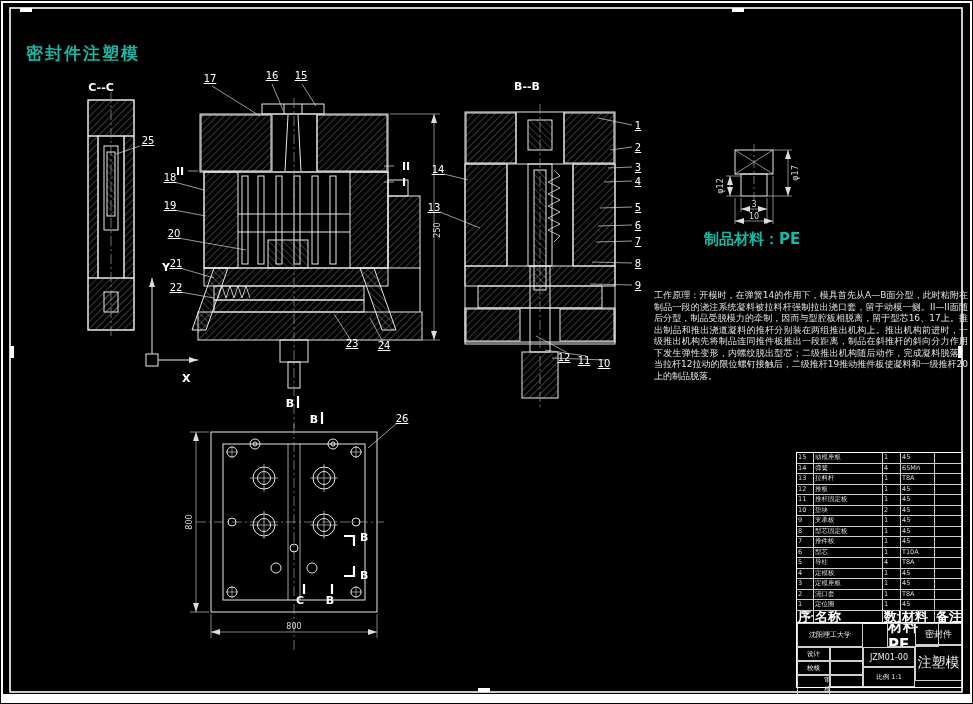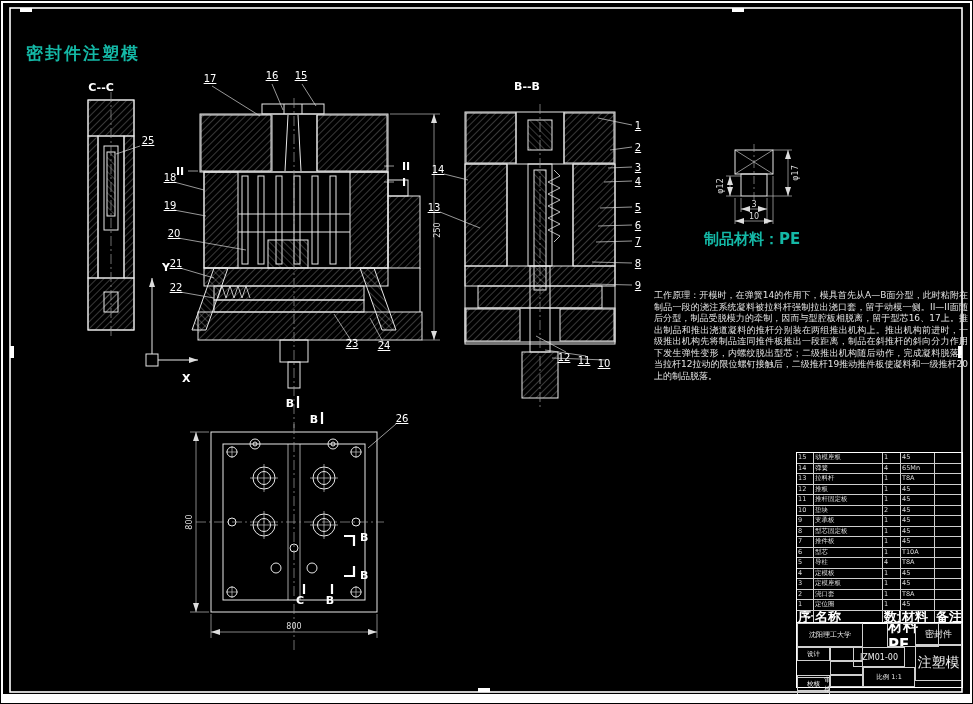--- a/index.html
+++ b/index.html
@@ -459,26 +459,26 @@
         <div class="plist-cell">材料</div>
         <div class="plist-cell">备注</div>
       </div>
 </div>
 
 <div id="tblock">
   <div class="tb-cell" style="left:0;top:0;width:66px;height:24px;font-size:7px;">沈阳理工大学</div>
   <div class="tb-cell" style="left:66px;top:0;width:52px;height:24px;font-size:15px;font-weight:bold;color:#fff;margin-left:24px;">材料PE</div>
   <div class="tb-cell" style="left:118px;top:0;width:47px;height:22px;font-size:9px;">密封件</div>
   <div class="tb-cell" style="left:118px;top:22px;width:47px;height:36px;font-size:14px;">注塑模</div>
-  <div class="tb-cell" style="left:56px;top:24px;width:52px;height:20px;font-size:8px;">JZM01-00</div>
+  <div class="tb-cell" style="left:66px;top:24px;width:52px;height:20px;font-size:8px;">JZM01-00</div>
   <div class="tb-cell" style="left:66px;top:44px;width:52px;height:20px;font-size:6.5px;">比例 1:1</div>
   <div class="tb-cell" style="left:118px;top:44px;width:47px;height:20px;font-size:6.5px;margin-top:41px;">共1张 第1张</div>
   <div class="tb-cell" style="left:0;top:24px;width:33px;height:14px;font-size:6.5px;">设计</div>
   <div class="tb-cell" style="left:33px;top:24px;width:33px;height:14px;"></div>
-  <div class="tb-cell" style="left:0;top:38px;width:33px;height:14px;font-size:6.5px;margin-top:16px;">校核</div>
+  <div class="tb-cell" style="left:0;top:38px;width:33px;height:14px;font-size:6.5px;">校核</div>
   <div class="tb-cell" style="left:33px;top:38px;width:33px;height:14px;"></div>
   <div class="tb-cell" style="left:0;top:52px;width:33px;height:20px;font-size:6.5px;padding-left:28px;">审核</div>
   <div class="tb-cell" style="left:33px;top:52px;width:33px;height:12px;"></div>
 </div>
 
 <div class="page-border"></div>
 <div class="bottom-strip"></div>
 
 </div>
 

